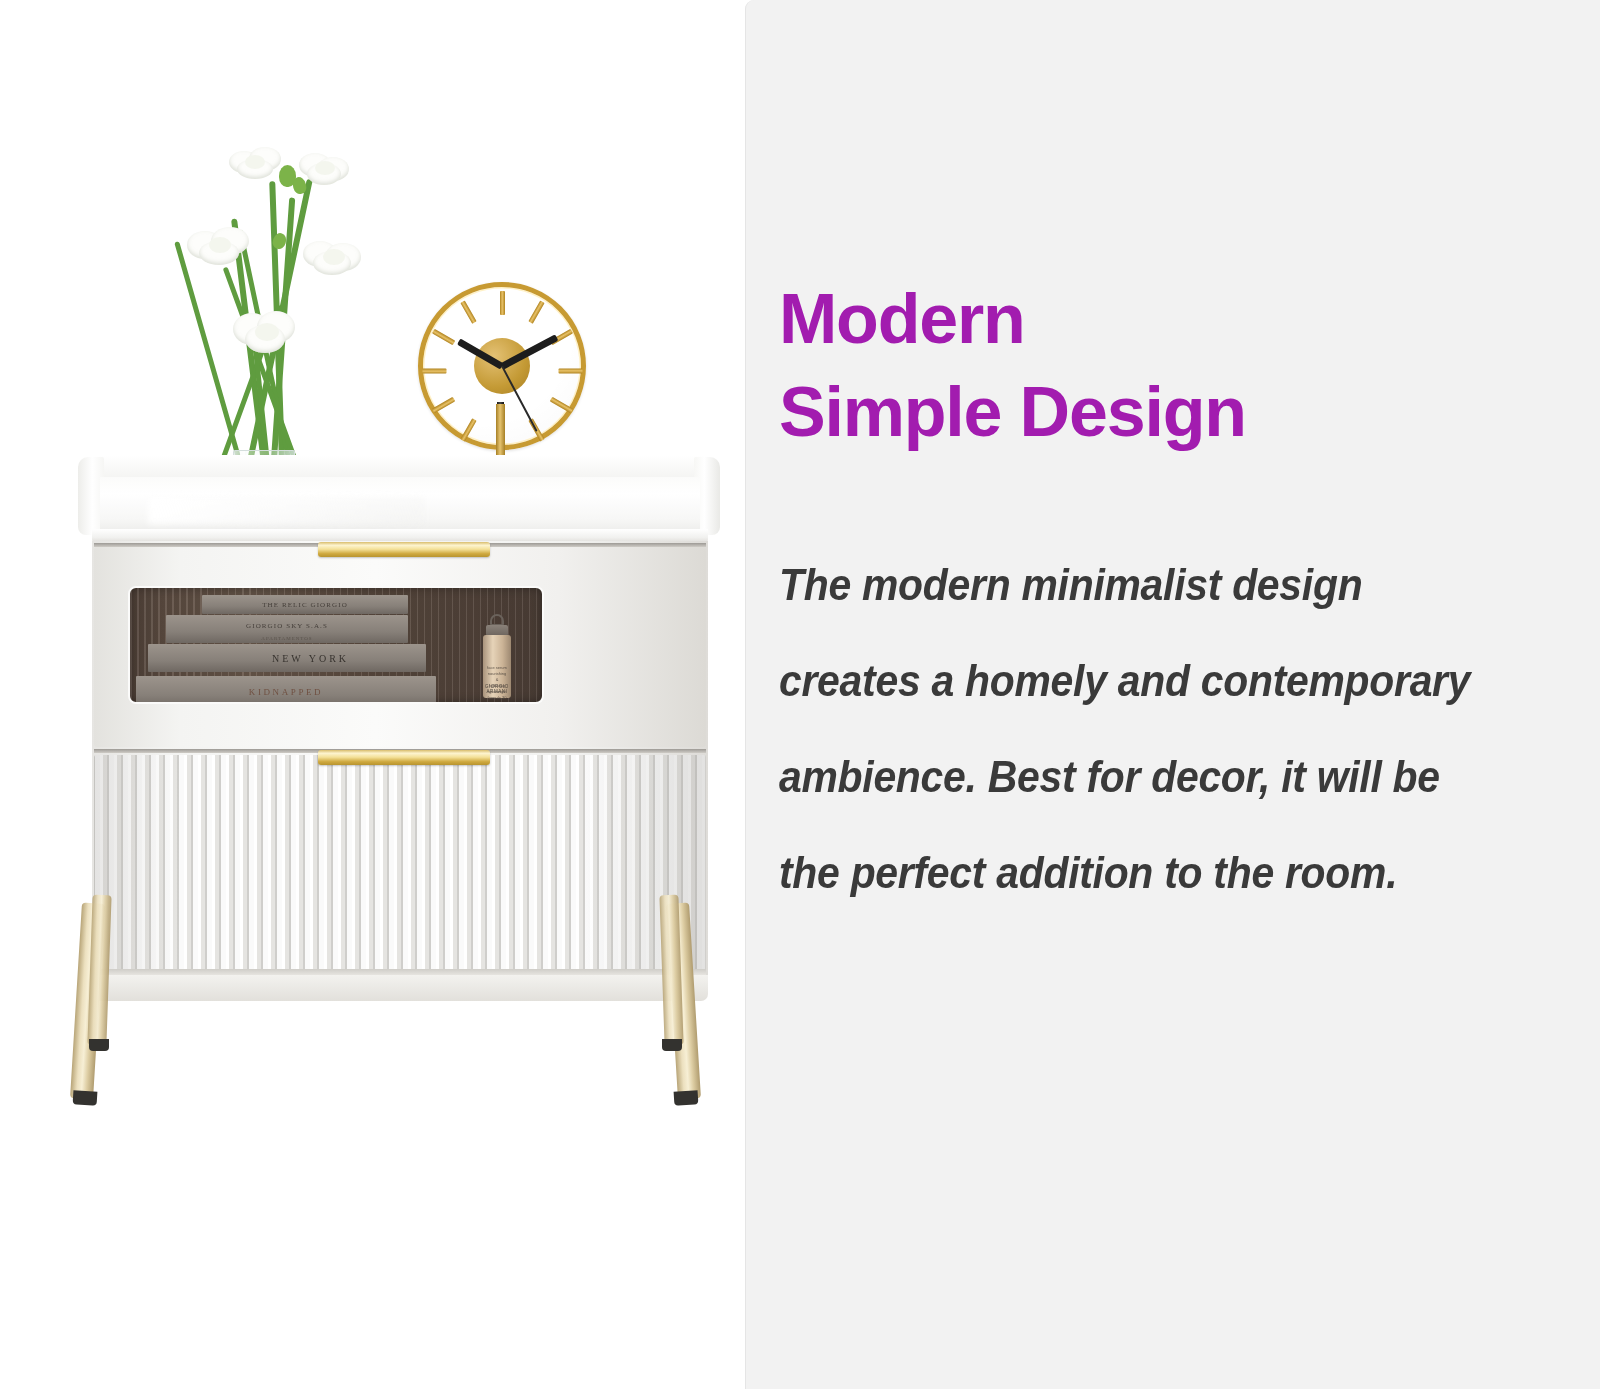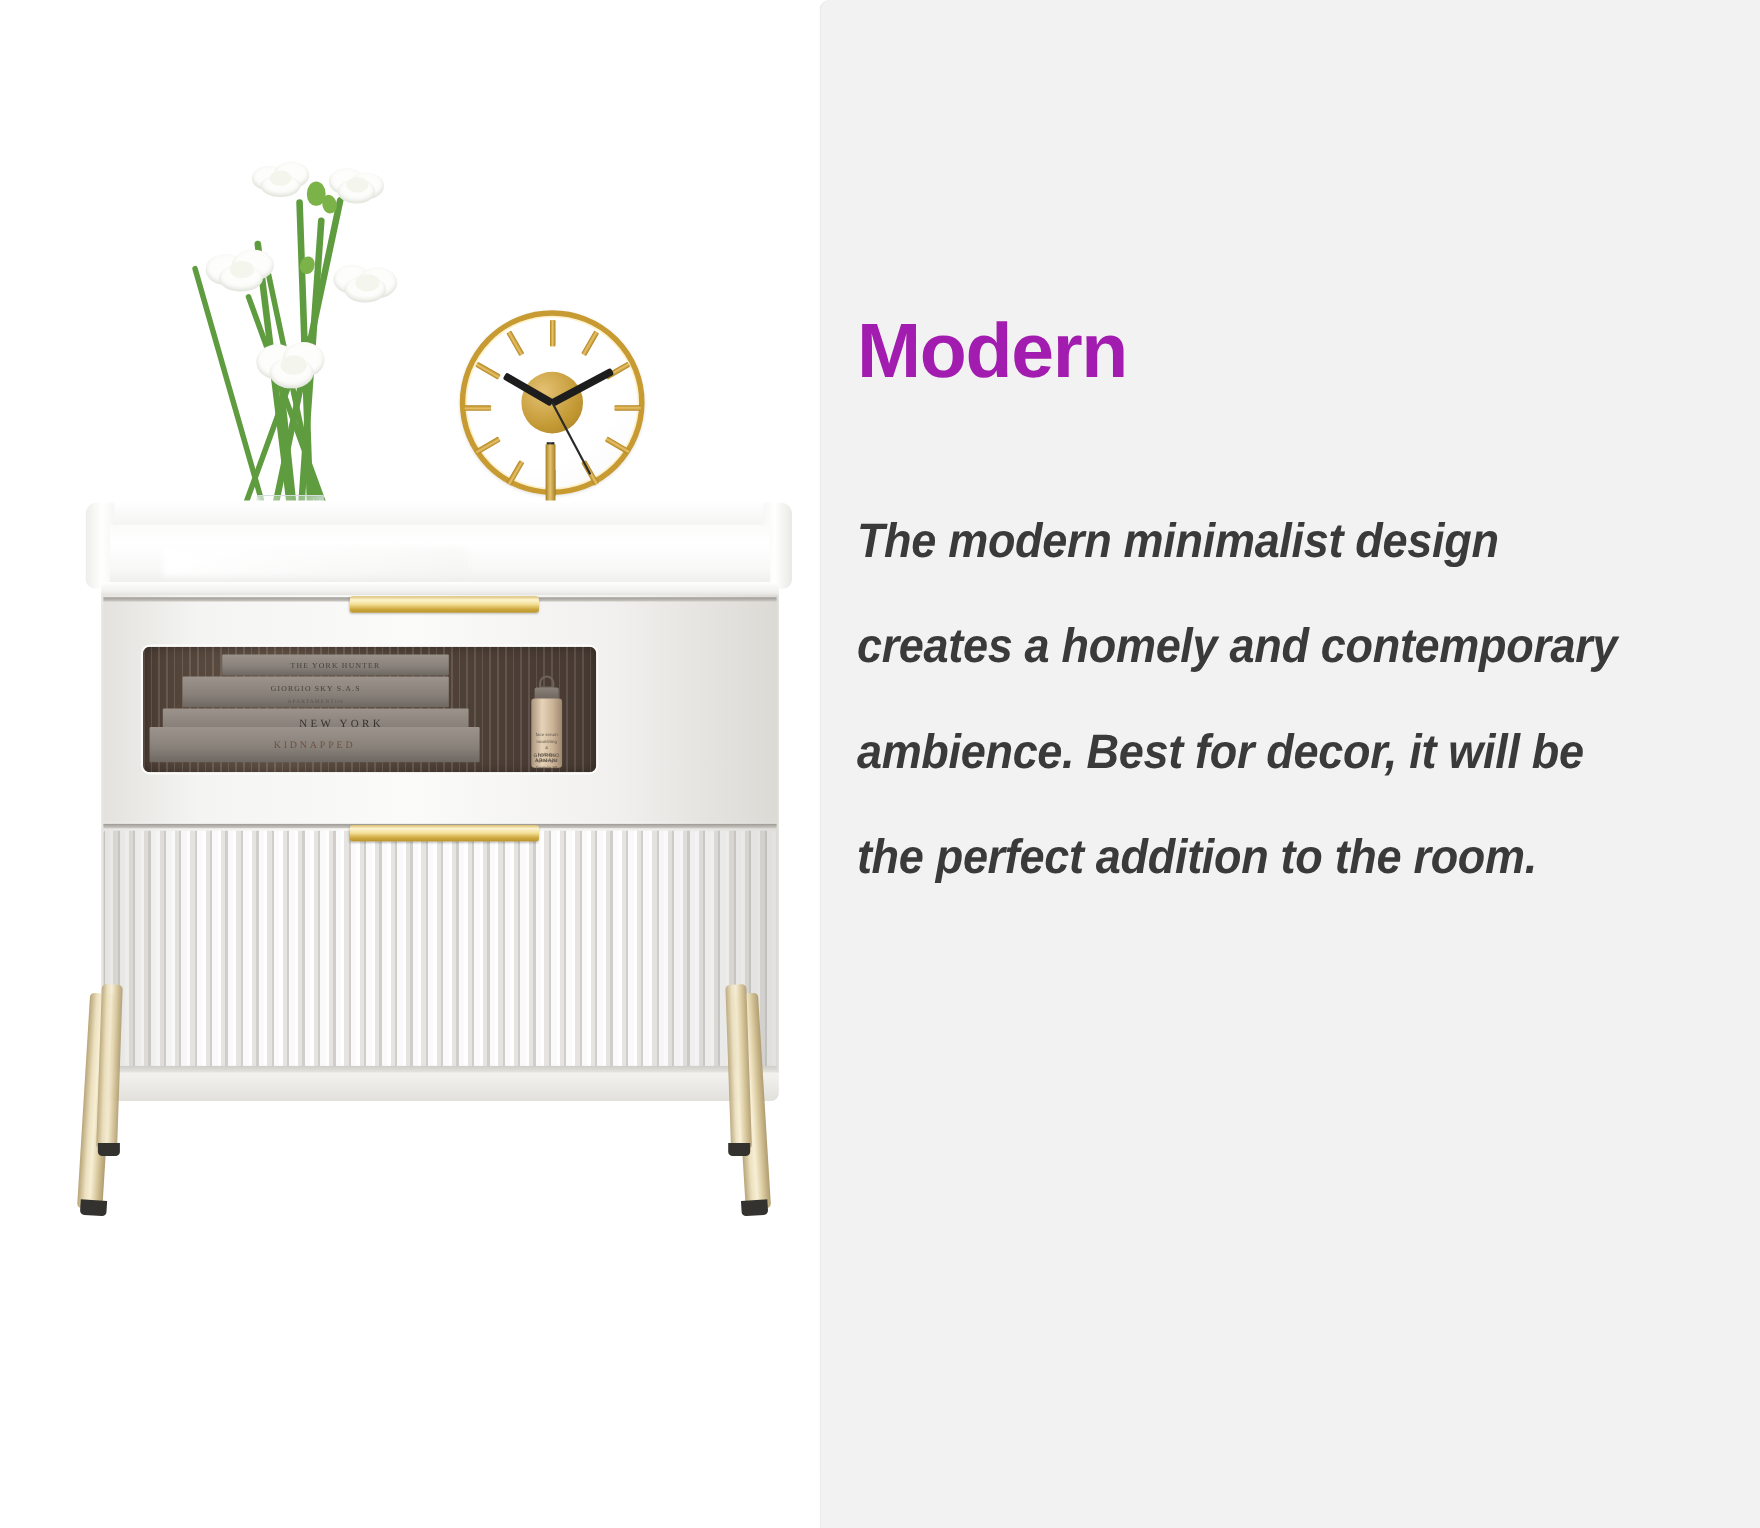--- a/index.html
+++ b/index.html
@@ -265,30 +265,30 @@
         <div class="foot" style="left:11px;top:584px;width:20px;height:12px;"></div>
 
         <div class="leg" style="left:584px;top:440px;width:19px;height:150px;transform:rotate(-2deg);opacity:.92;"></div>
         <div class="foot" style="left:584px;top:584px;width:20px;height:12px;"></div>
       </div>
 
       <div class="glass-panel">
         <div class="glass-reed"></div>
 
         <div class="book b1" style="left:72px;top:7px;width:206px;height:19px;">
-          <span>THE YORK HUNTER</span>
+          <span>THE RELIC GIORGIO</span>
         </div>
         <div class="book b2" style="left:36px;top:27px;width:242px;height:28px;">
           <span style="margin-bottom:6px;">GIORGIO SKY S.A.S</span>
           <div class="book-sub">APARTAMENTOS</div>
         </div>
         <div class="book b3" style="left:18px;top:56px;width:278px;height:28px;">
           <span>NEW YORK</span>
         </div>
-        <div class="book b4" style="left:6px;top:73px;width:300px;height:32px;">
+        <div class="book b4" style="left:6px;top:88px;width:300px;height:32px;">
           <span>KIDNAPPED</span>
         </div>
 
         <div class="serum">
           <div class="serum-cap"></div>
           <div class="serum-neck"></div>
           <div class="serum-body">
             <div class="serum-label">face serum
 nourishing &amp; hydrating
 lightweight formula
@@ -298,20 +298,21 @@
         </div>
       </div>
 
     </div>
   </div>
 
   <div class="copy-pane">
     <div class="copy-inner">
       <h1 class="headline">
         <span class="l1">Modern</span>
+        <span class="l2">Simple Design</span>
       </h1>
       <div class="body-copy">
         <div>The modern minimalist design</div>
         <div>creates a homely and contemporary</div>
         <div>ambience. Best for decor, it will be</div>
         <div>the perfect addition to the room.</div>
       </div>
     </div>
   </div>
 

